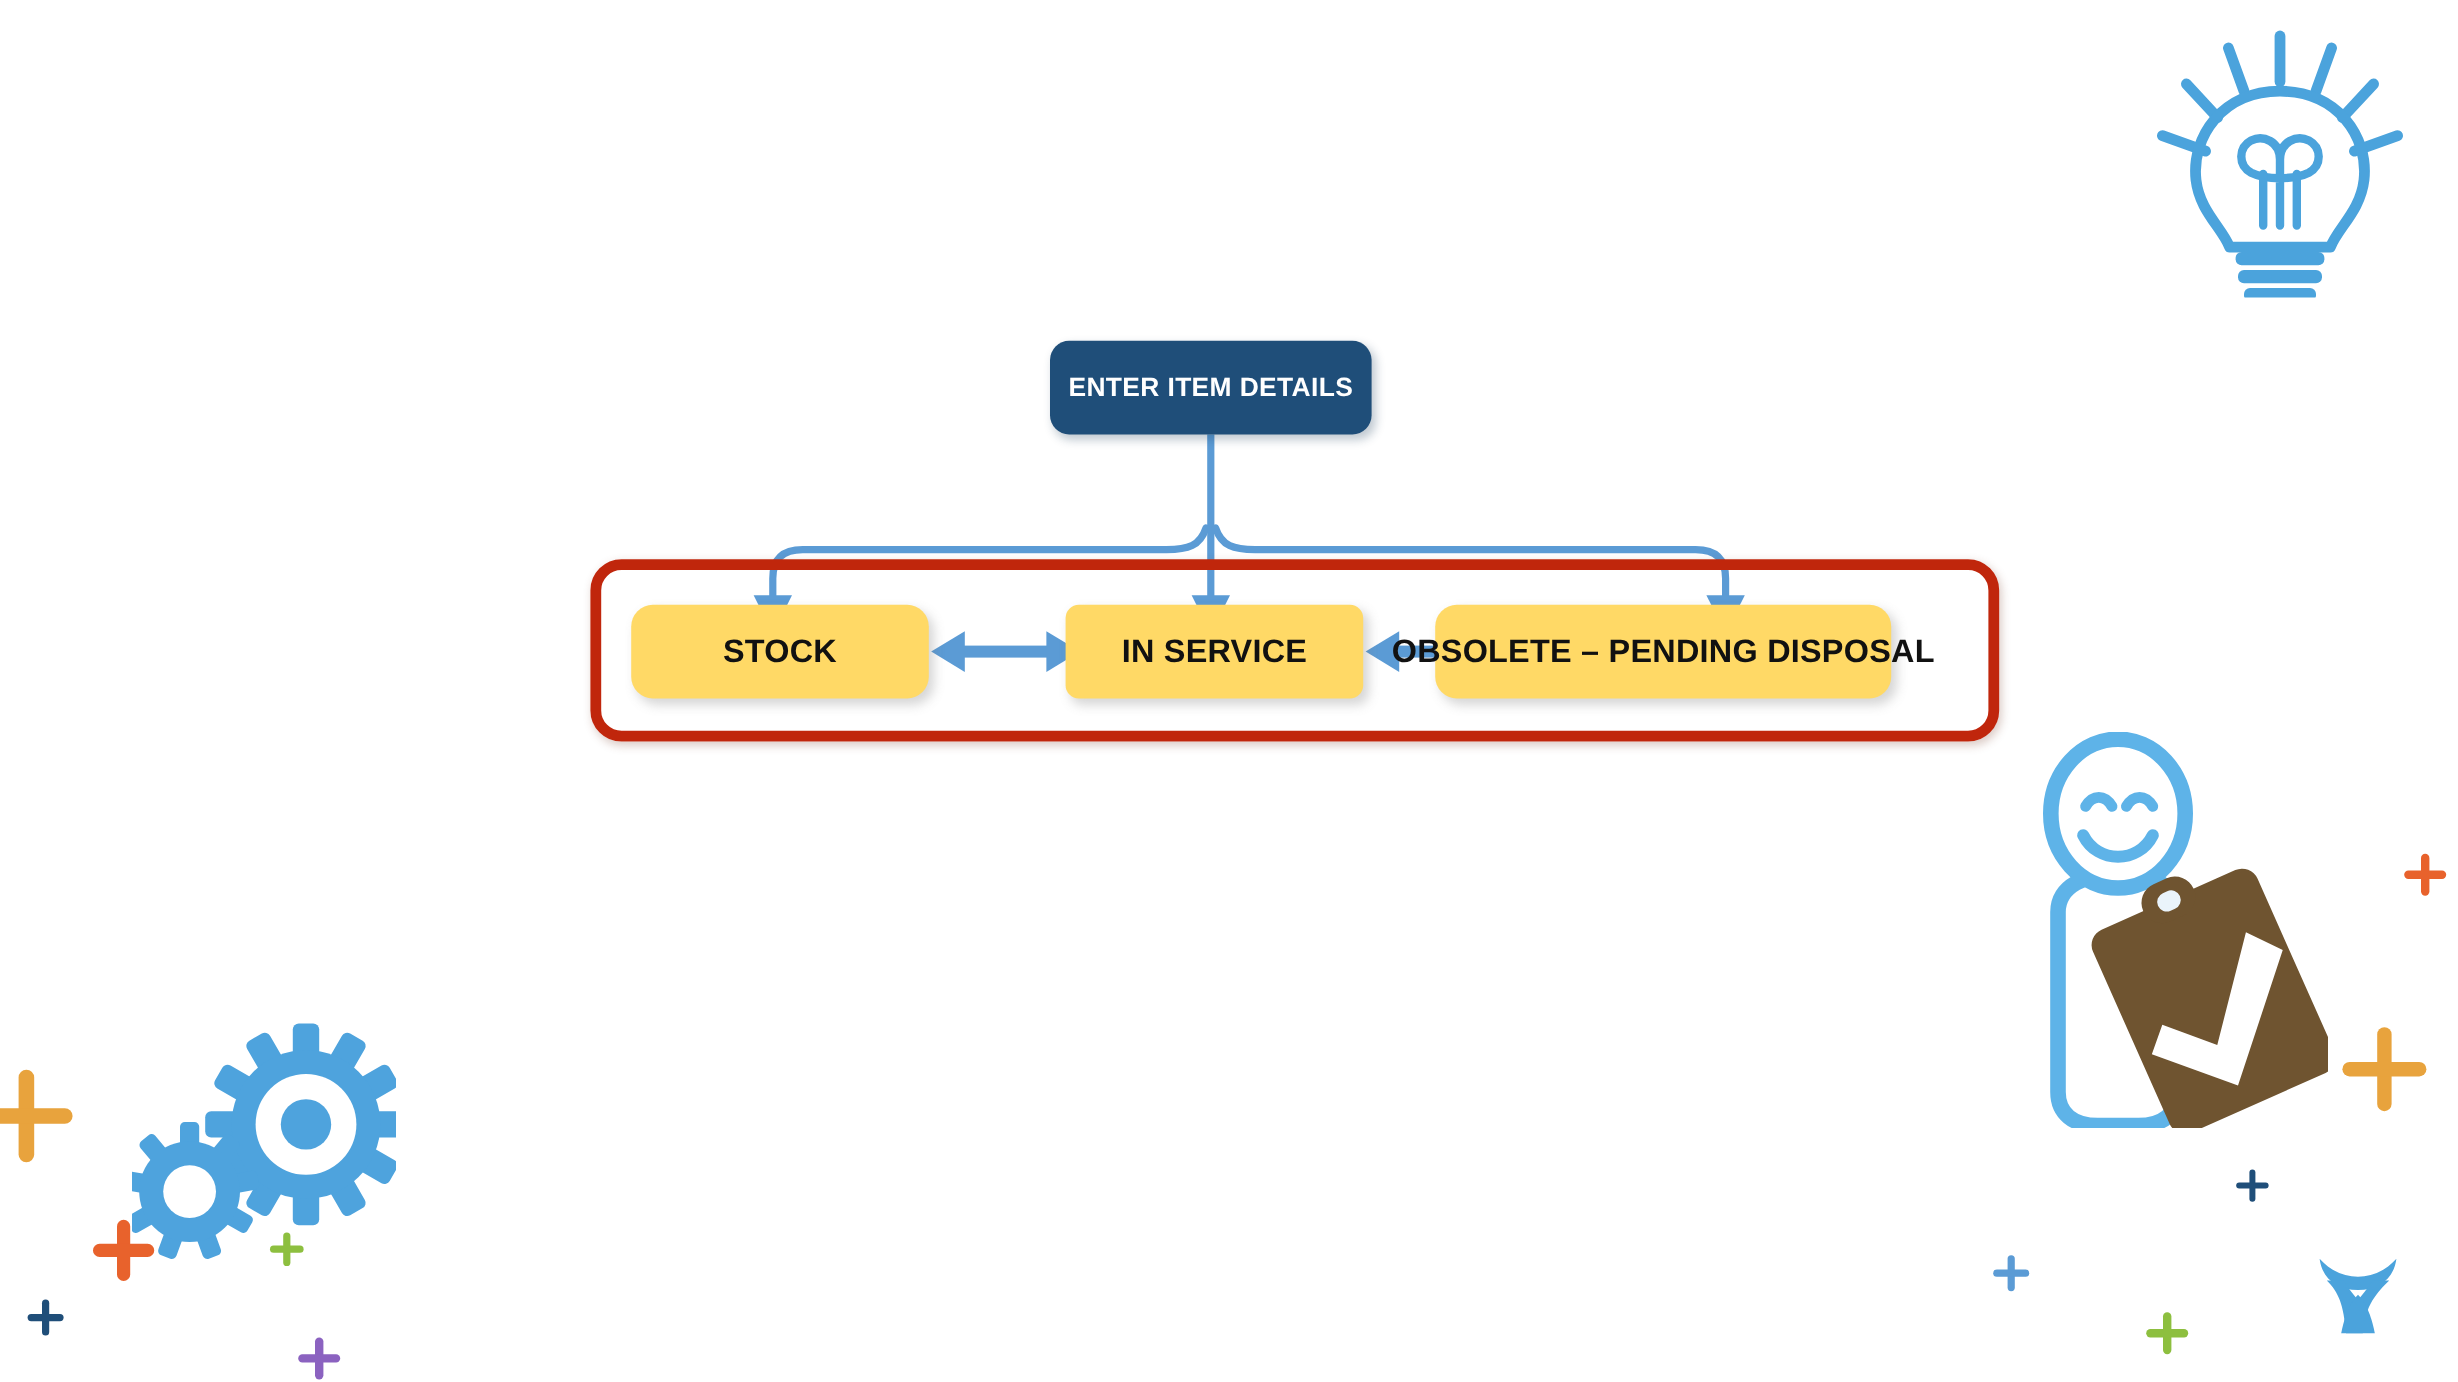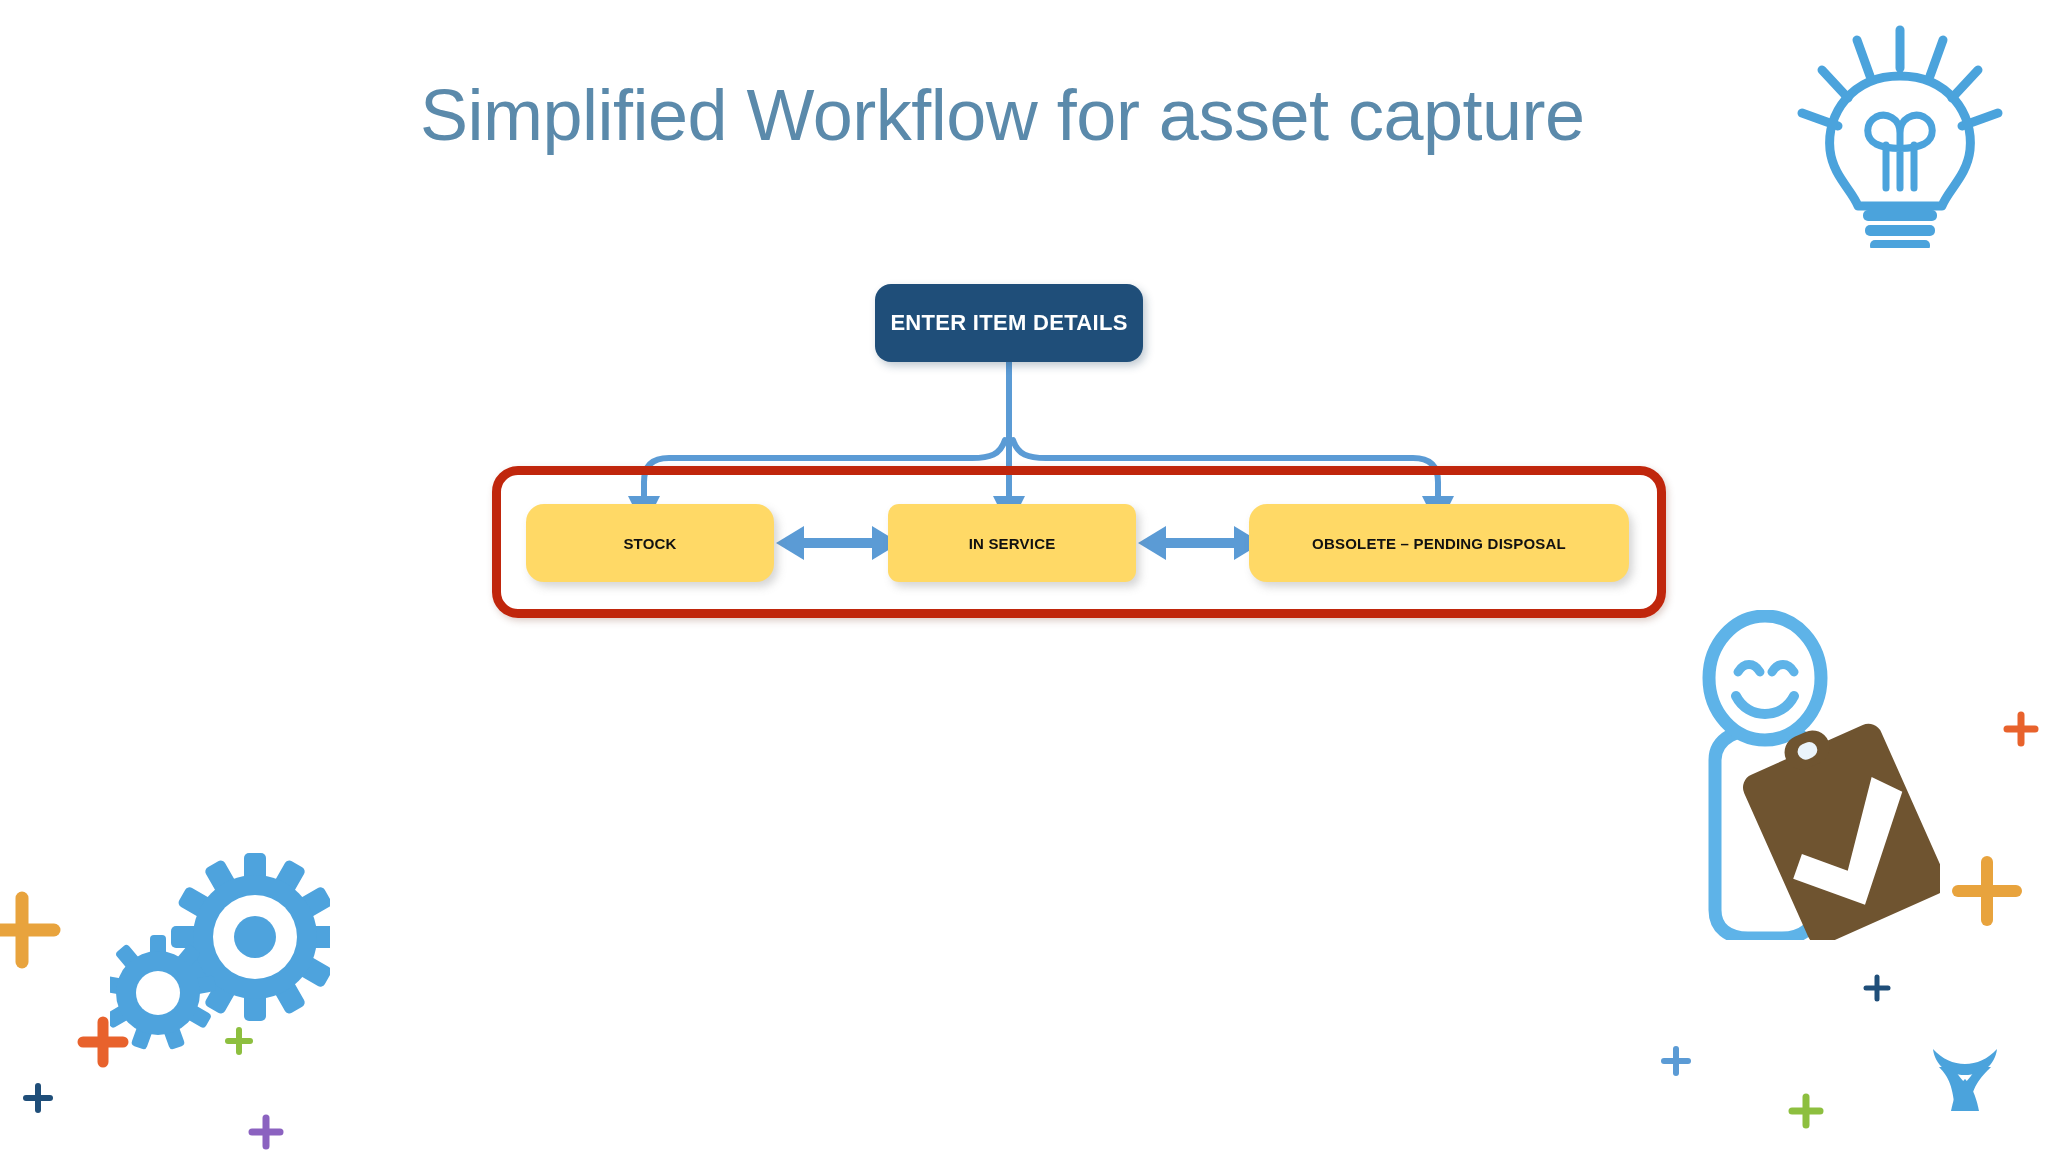--- a/index.html
+++ b/index.html
@@ -59,49 +59,48 @@
     font-weight: 700;
     letter-spacing: 0.3px;
   }
   .node-state {
     background: #ffd966;
     border-radius: 18px;
     box-shadow: 4px 5px 9px rgba(120,120,120,0.30);
   }
   .node-state .node-label {
     color: #111111;
-    font-size: 15px;
+    font-size: 27px;
     font-weight: 700;
     letter-spacing: 0.2px;
     white-space: nowrap;
   }
   #node-stock   { left: 526px;  top: 504px; width: 248px; height: 78px; }
   #node-service { left: 888px;  top: 504px; width: 248px; height: 78px; border-radius: 11px; }
-  #node-obsolete{ left: 1249px; top: 504px; width: 380px; height: 78px; }
+  #node-obsolete{ left: 1196px; top: 504px; width: 380px; height: 78px; }
 
   
   #group-outline {
     position: absolute;
     left: 492px;
     top: 466px;
     width: 1174px;
     height: 152px;
     border: 9px solid #c0260c;
     border-radius: 26px;
     box-sizing: border-box;
     background: transparent;
     box-shadow: 2px 3px 7px rgba(120,60,40,0.25);
   }
 </style>
 </head>
 <body>
 
 <div id="slide">
 
-  <div id="slide-title">Simplified Workflow for asset capture</div>
 
   <svg class="deco-svg" style="left:1790px; top:18px;" width="240" height="230" viewBox="0 0 240 230">
     <g stroke="#4ba3dc" stroke-width="9" fill="none" stroke-linecap="round">
 
       <line x1="110" y1="12" x2="110" y2="50"></line>
       <line x1="67" y1="22" x2="80" y2="58"></line>
       <line x1="153" y1="22" x2="140" y2="58"></line>
       <line x1="32" y1="52" x2="58" y2="80"></line>
       <line x1="188" y1="52" x2="162" y2="80"></line>
       <line x1="12" y1="95" x2="48" y2="108"></line>

